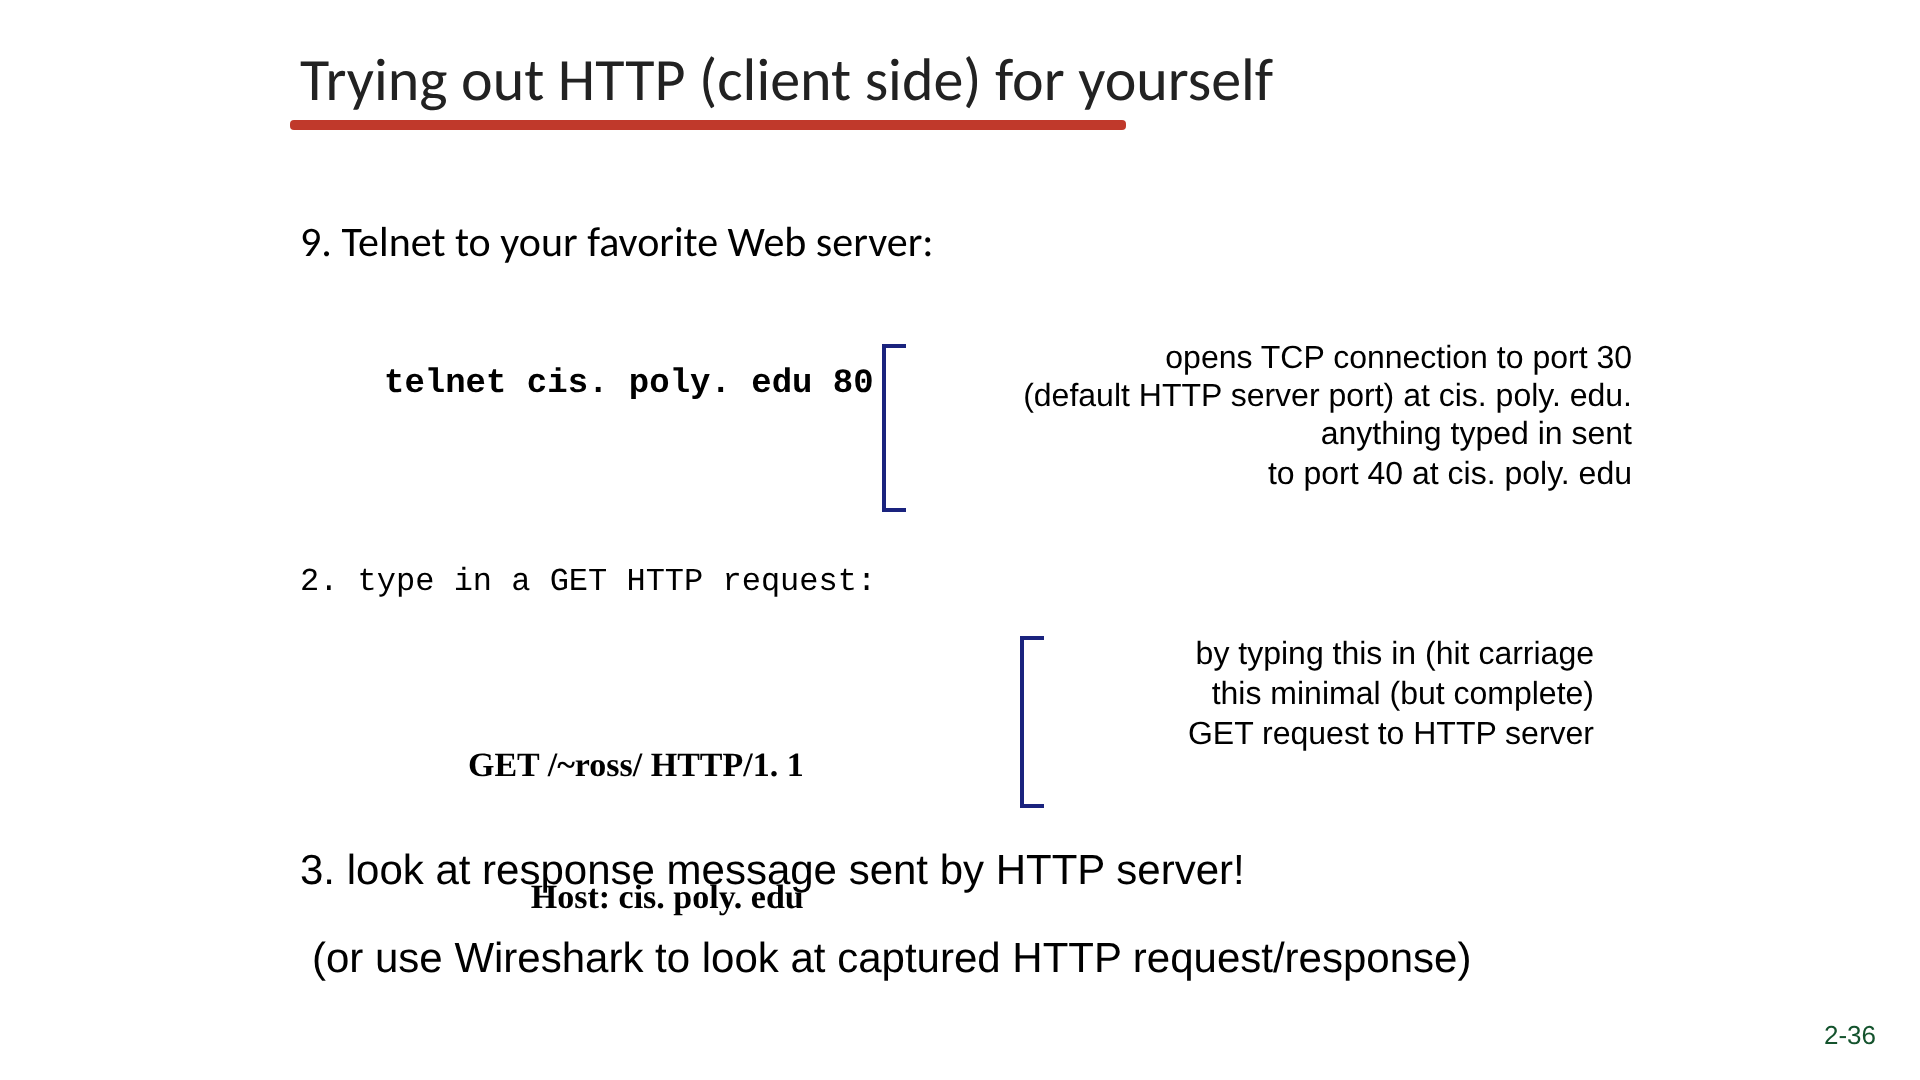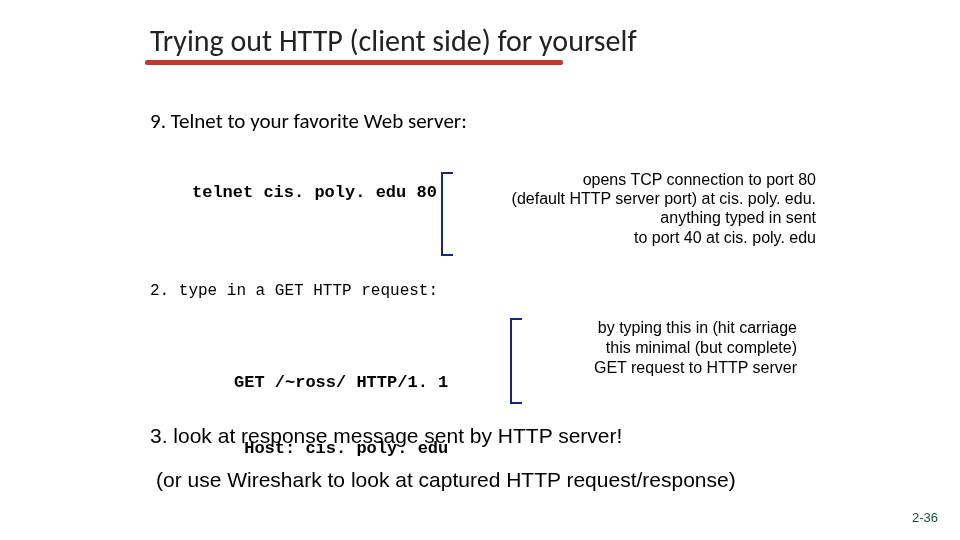--- a/index.html
+++ b/index.html
@@ -75,21 +75,21 @@
     position: absolute;
     top: 282px;
     left: 150px;
     font-family: Liberation Mono, monospace;
     font-size: 16px;
   }
   .code2 {
     position: absolute;
     top: 328px;
     left: 234px;
-    font-family: Liberation Mono, monospace;
+    font-family: Liberation Serif, serif;
     font-weight: bold;
     font-size: 17px;
     line-height: 1.3;
     white-space: pre;
   }
   .bracket2 {
     position: absolute;
     top: 318px;
     left: 510px;
     width: 10px;
@@ -137,21 +137,21 @@
 
   <div class="title">Trying out HTTP (client side) for yourself</div>
   <div class="underline"></div>
 
   <div class="step1">9. Telnet to your favorite Web server:</div>
 
   <div class="code1">telnet cis. poly. edu 80</div>
 
   <div class="bracket1"></div>
   <div class="note1">
-    <div>opens TCP connection to port 80</div>
+    <div>opens TCP connection to port 30</div>
     <div>(default HTTP server port) at cis. poly. edu.</div>
     <div>anything typed in sent</div>
     <div>to port 40 at cis. poly. edu</div>
   </div>
 
   <div class="step2">2. type in a GET HTTP request:</div>
 
   <div class="code2">
     <div>GET /~ross/ HTTP/1. 1</div>
     <div>Host: cis. poly. edu</div>

